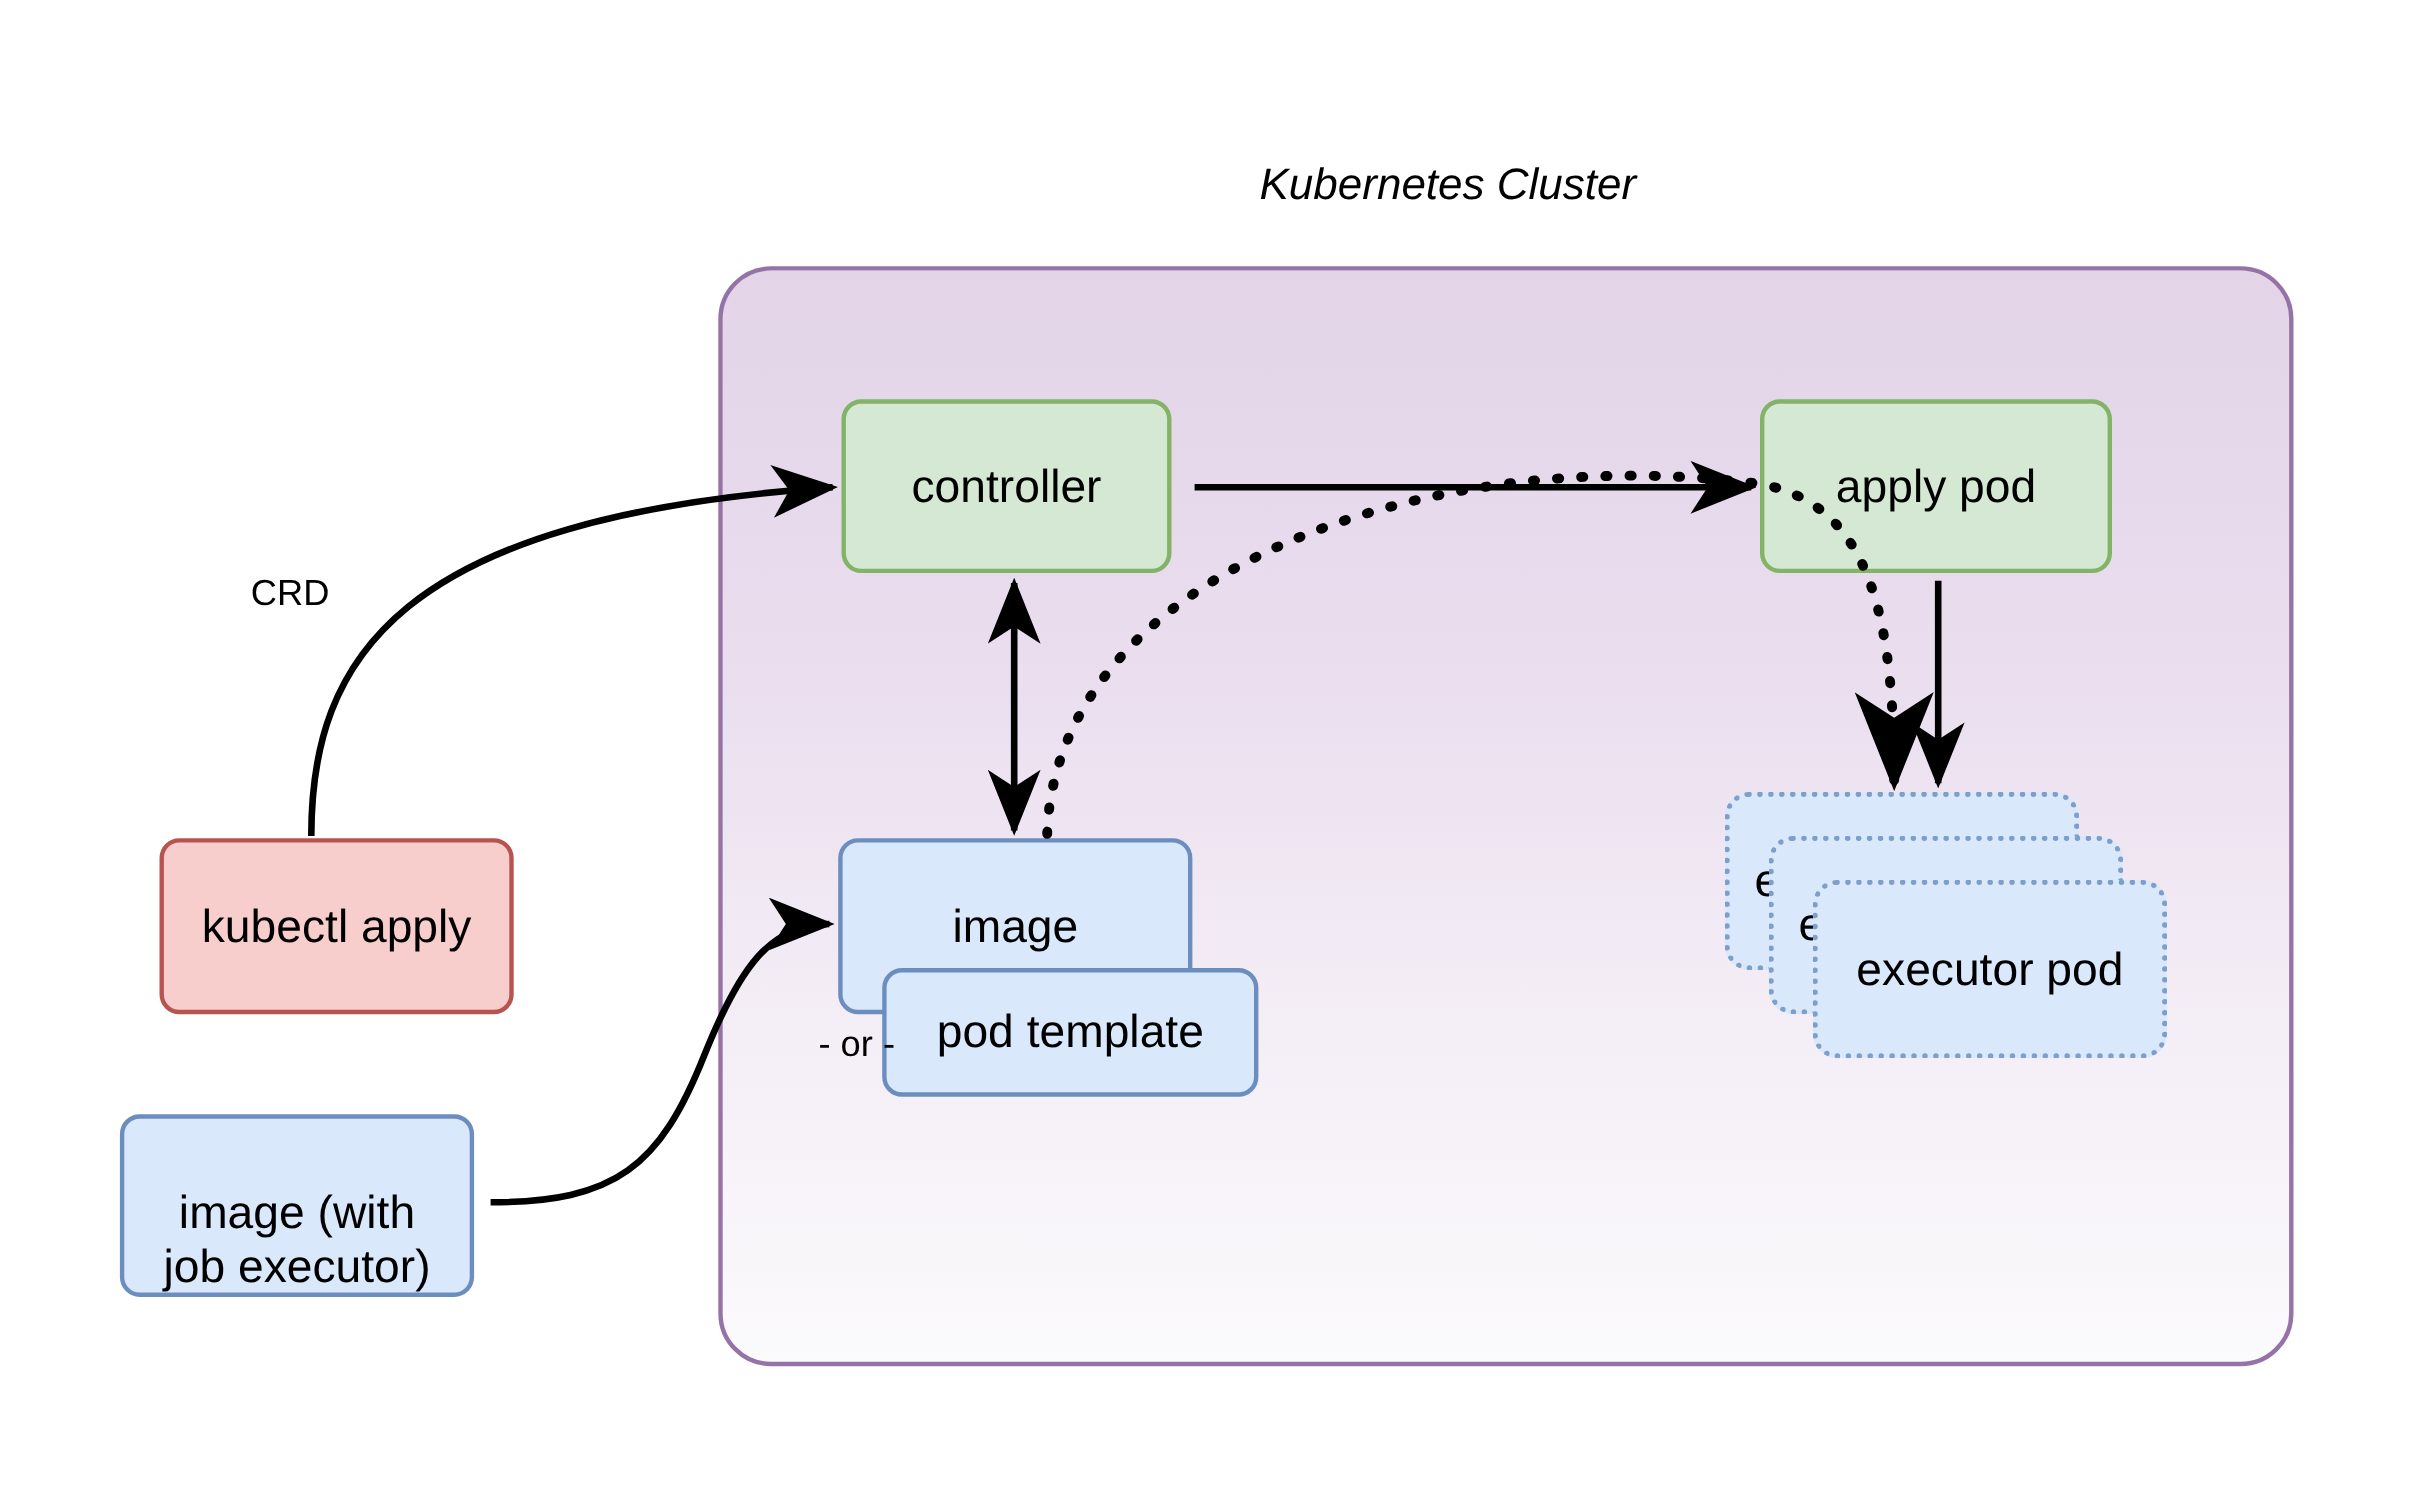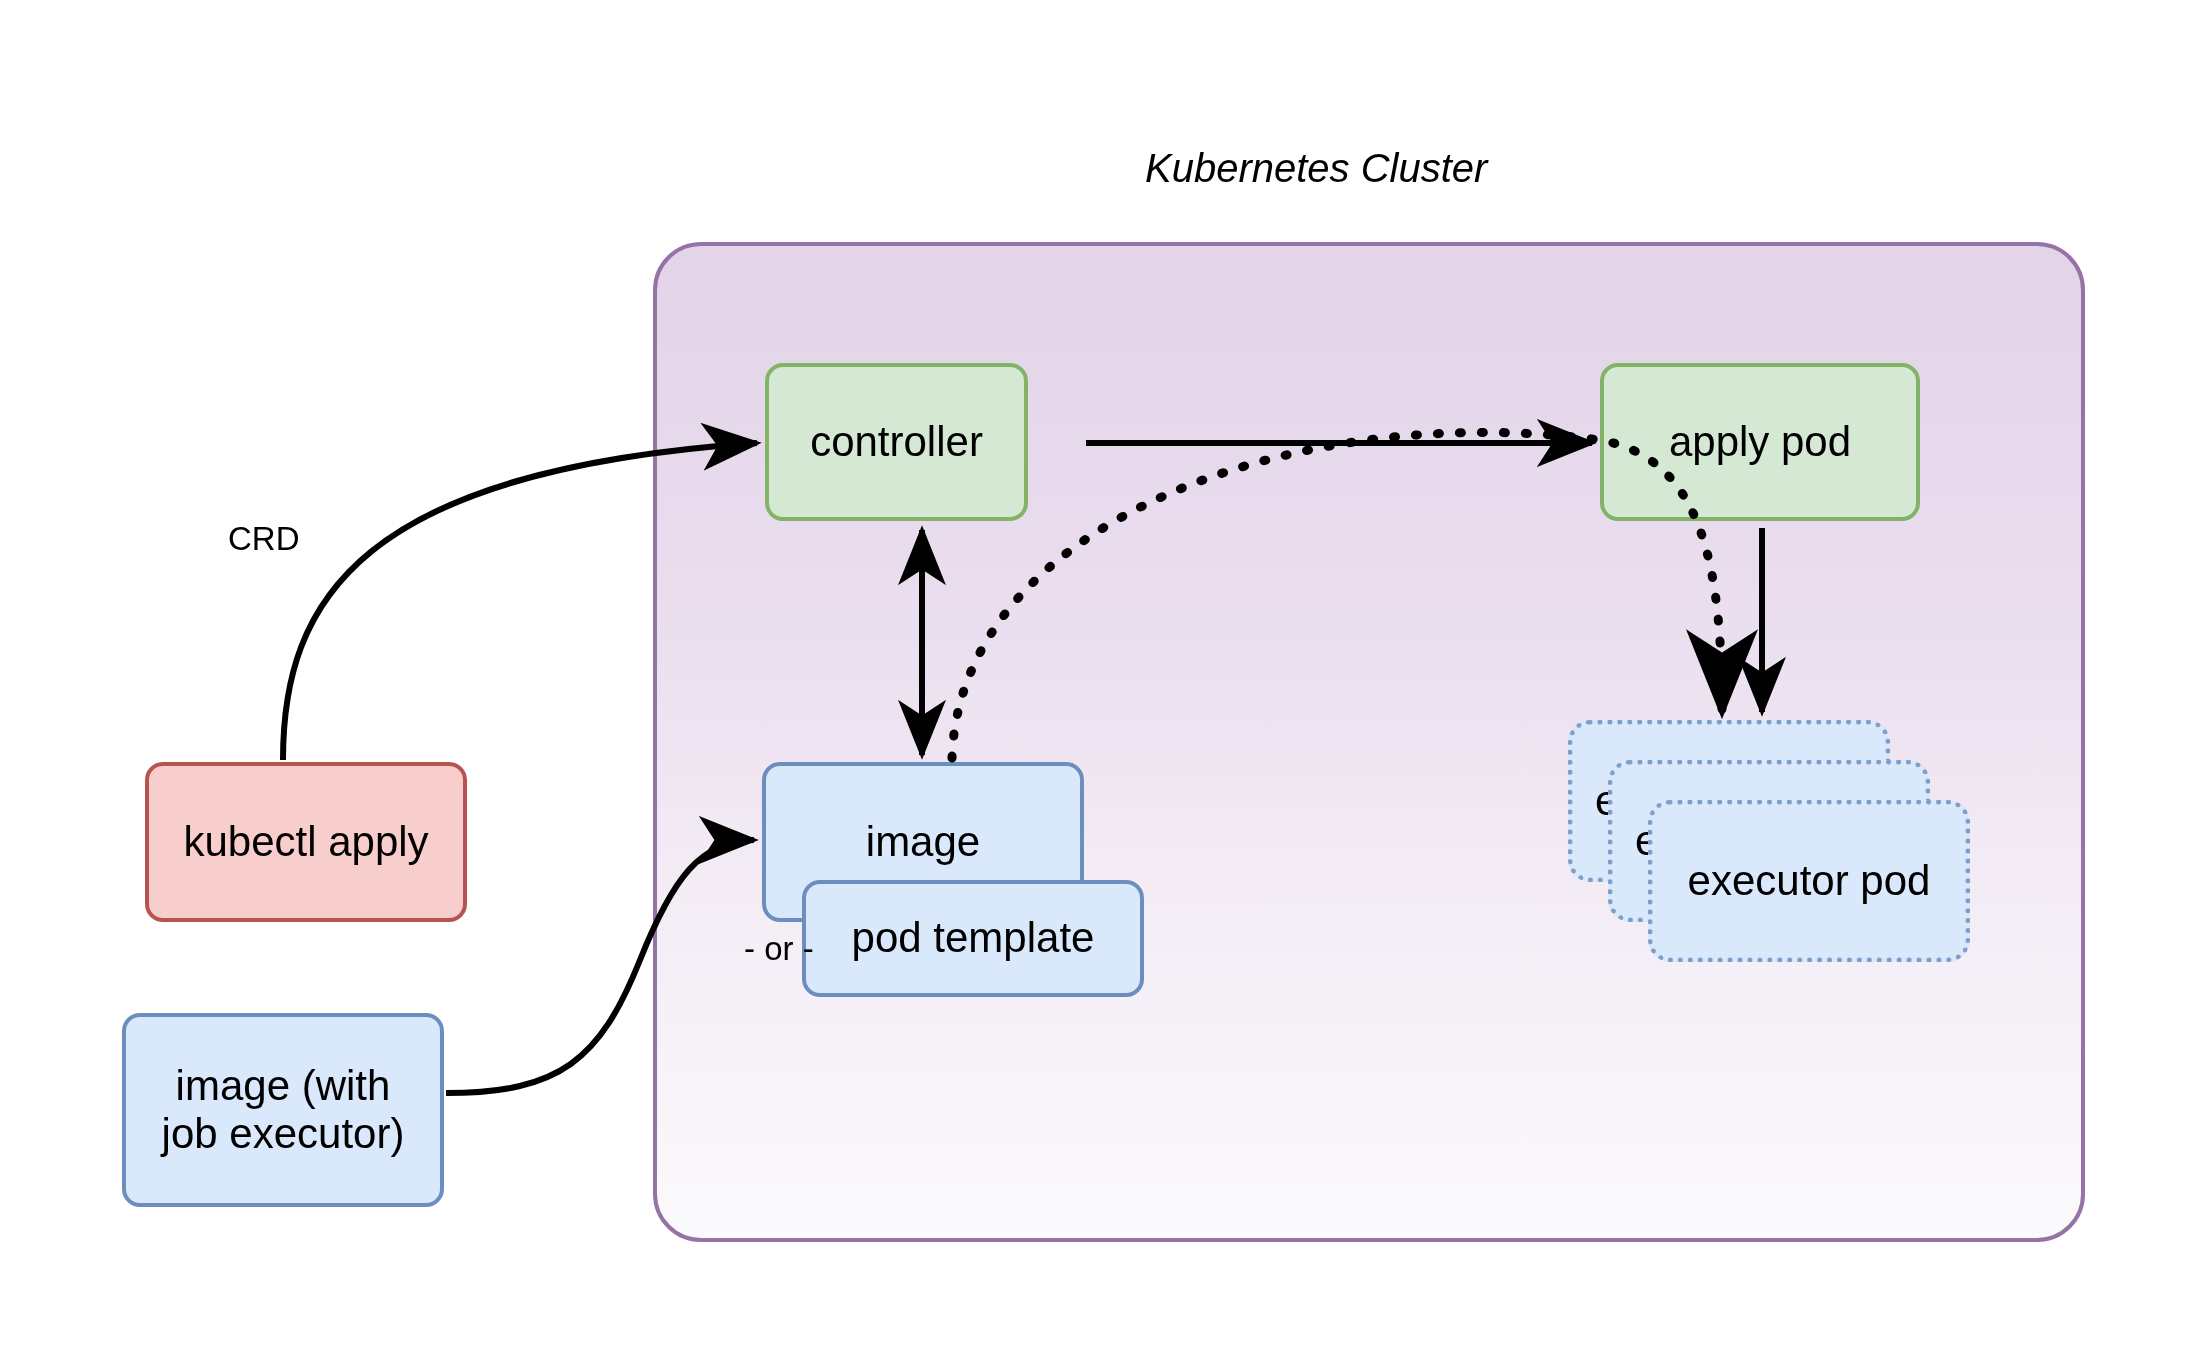--- a/index.html
+++ b/index.html
@@ -98,24 +98,24 @@
   .edge-label {
     position: absolute;
     font-size: 33px;
     color: #000000;
     white-space: nowrap;
     z-index: 40;
     line-height: 1;
   }
 
   
-  #node-controller   { left: 765px;  top: 363px;  width: 263px; height: 158px; }
+  #node-controller   { left: 765px;  top: 363px;  width: 300px; height: 158px; }
   #node-driver-pod   { left: 1600px; top: 363px;  width: 320px; height: 158px; }
   #node-kubectl      { left: 122px;  top: 762px;  width: 322px; height: 160px; }
-  #node-image-job    { left: 122px;  top: 1013px; width: 322px; height: 194px; }
+  #node-image-job    { left: 109px;  top: 1013px; width: 322px; height: 166px; align-items: flex-end; }
   #node-image        { left: 762px;  top: 762px;  width: 322px; height: 160px; z-index: 20; }
   #node-pod-template { left: 802px;  top: 880px;  width: 342px; height: 117px; z-index: 21; }
 
   #node-executor-1 { left: 1568px; top: 720px; width: 322px; height: 162px; z-index: 18; }
   #node-executor-2 { left: 1608px; top: 760px; width: 322px; height: 162px; z-index: 19; }
   #node-executor-3 { left: 1648px; top: 800px; width: 322px; height: 162px; z-index: 20; }
 
   #title-cluster  { left: 1145px; top: 148px; width: 400px; }
   #label-crd      { left: 228px;  top: 522px; }
   #label-or       { left: 708px;  top: 932px; margin-left: 36px; }

